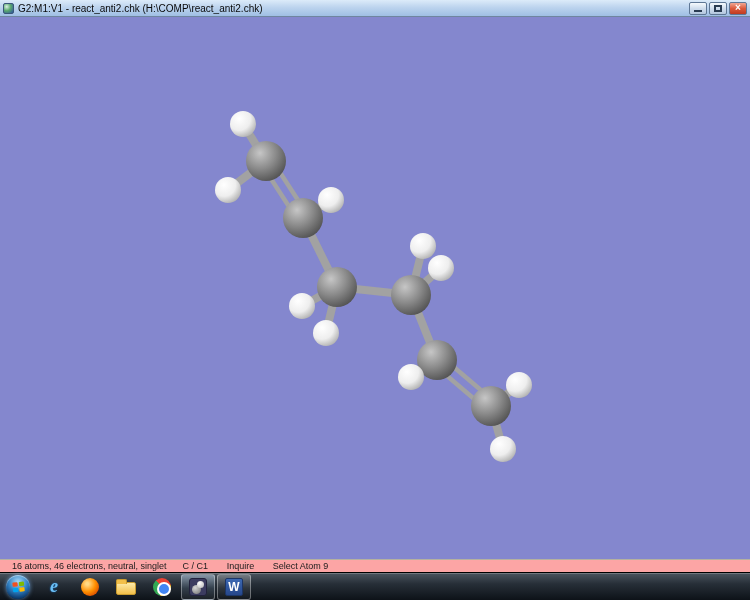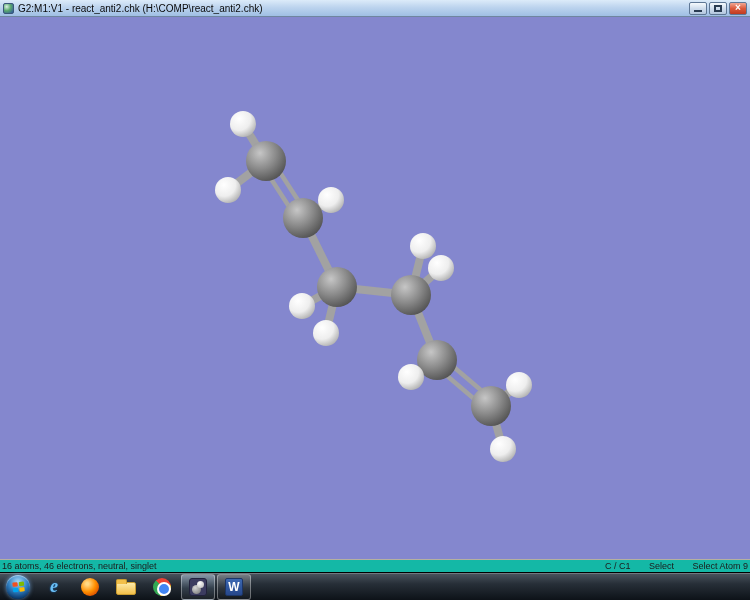--- a/index.html
+++ b/index.html
@@ -23,22 +23,22 @@
   .wbtn.min i{ display:block; width:8px; height:2px; background:#2a3c52; margin-top:6px; }
   .wbtn.max i{ display:block; width:8px; height:7px; border:2px solid #2a3c52; }
   .wbtn.close{ background:linear-gradient(#f2a793, #dc5a3c 50%, #bf3a20); color:#fff; font-weight:bold; font-size:10px; }
 
   
   .viewport{ flex:1 1 auto; position:relative; background:#8487ce; overflow:hidden; }
   .viewport svg{ display:block; }
 
   
   .statusbar{
-    height:13px; flex:0 0 13px; background:#14b8a6; border-top:1px solid #b5b1a0;
-    display:flex; align-items:center; justify-content:space-between; padding:0 2px;
+    height:13px; flex:0 0 13px; background:#fca5a5; border-top:1px solid #b5b1a0;
+    display:flex; align-items:center; padding:0 12px;
     font-size:9px; color:#1c1c1c;
   }
   .status-right span{ margin-left:16px;margin-top:16px; }
 
   
   .taskbar{
     height:28px; flex:0 0 28px; display:flex; align-items:center; padding-left:2px;
     background:linear-gradient(#4b555f, #272f38 40%, #0d1218);
     box-shadow:inset 0 1px 0 rgba(255,255,255,.22); border-top:1px solid #000;
   }
@@ -148,21 +148,21 @@
         <circle cx="491" cy="389" r="20" fill="url(#gC)"></circle>
         <circle cx="519" cy="368" r="13" fill="url(#gH)"></circle>
         <circle cx="503" cy="432" r="13" fill="url(#gH)"></circle>
       </svg>
   </div>
 
   <div class="statusbar">
     <span>16 atoms, 46 electrons, neutral, singlet</span>
     <span class="status-right">
       <span>C / C1</span>
-      <span>Select</span>
+      <span>Inquire</span>
       <span>Select Atom 9</span>
     </span>
   </div>
 
   <div class="taskbar">
     <div class="orb">
       <svg viewBox="0 0 14 13">
         <rect x="0.5" y="1.5" width="5.6" height="4.6" rx="1" fill="#f25022" transform="rotate(-6 3 4)"></rect>
         <rect x="7.4" y="0.8" width="5.6" height="4.6" rx="1" fill="#7fba00" transform="rotate(-6 10 3)"></rect>
         <rect x="1.1" y="7.4" width="5.6" height="4.6" rx="1" fill="#00a4ef" transform="rotate(-6 4 10)"></rect>

